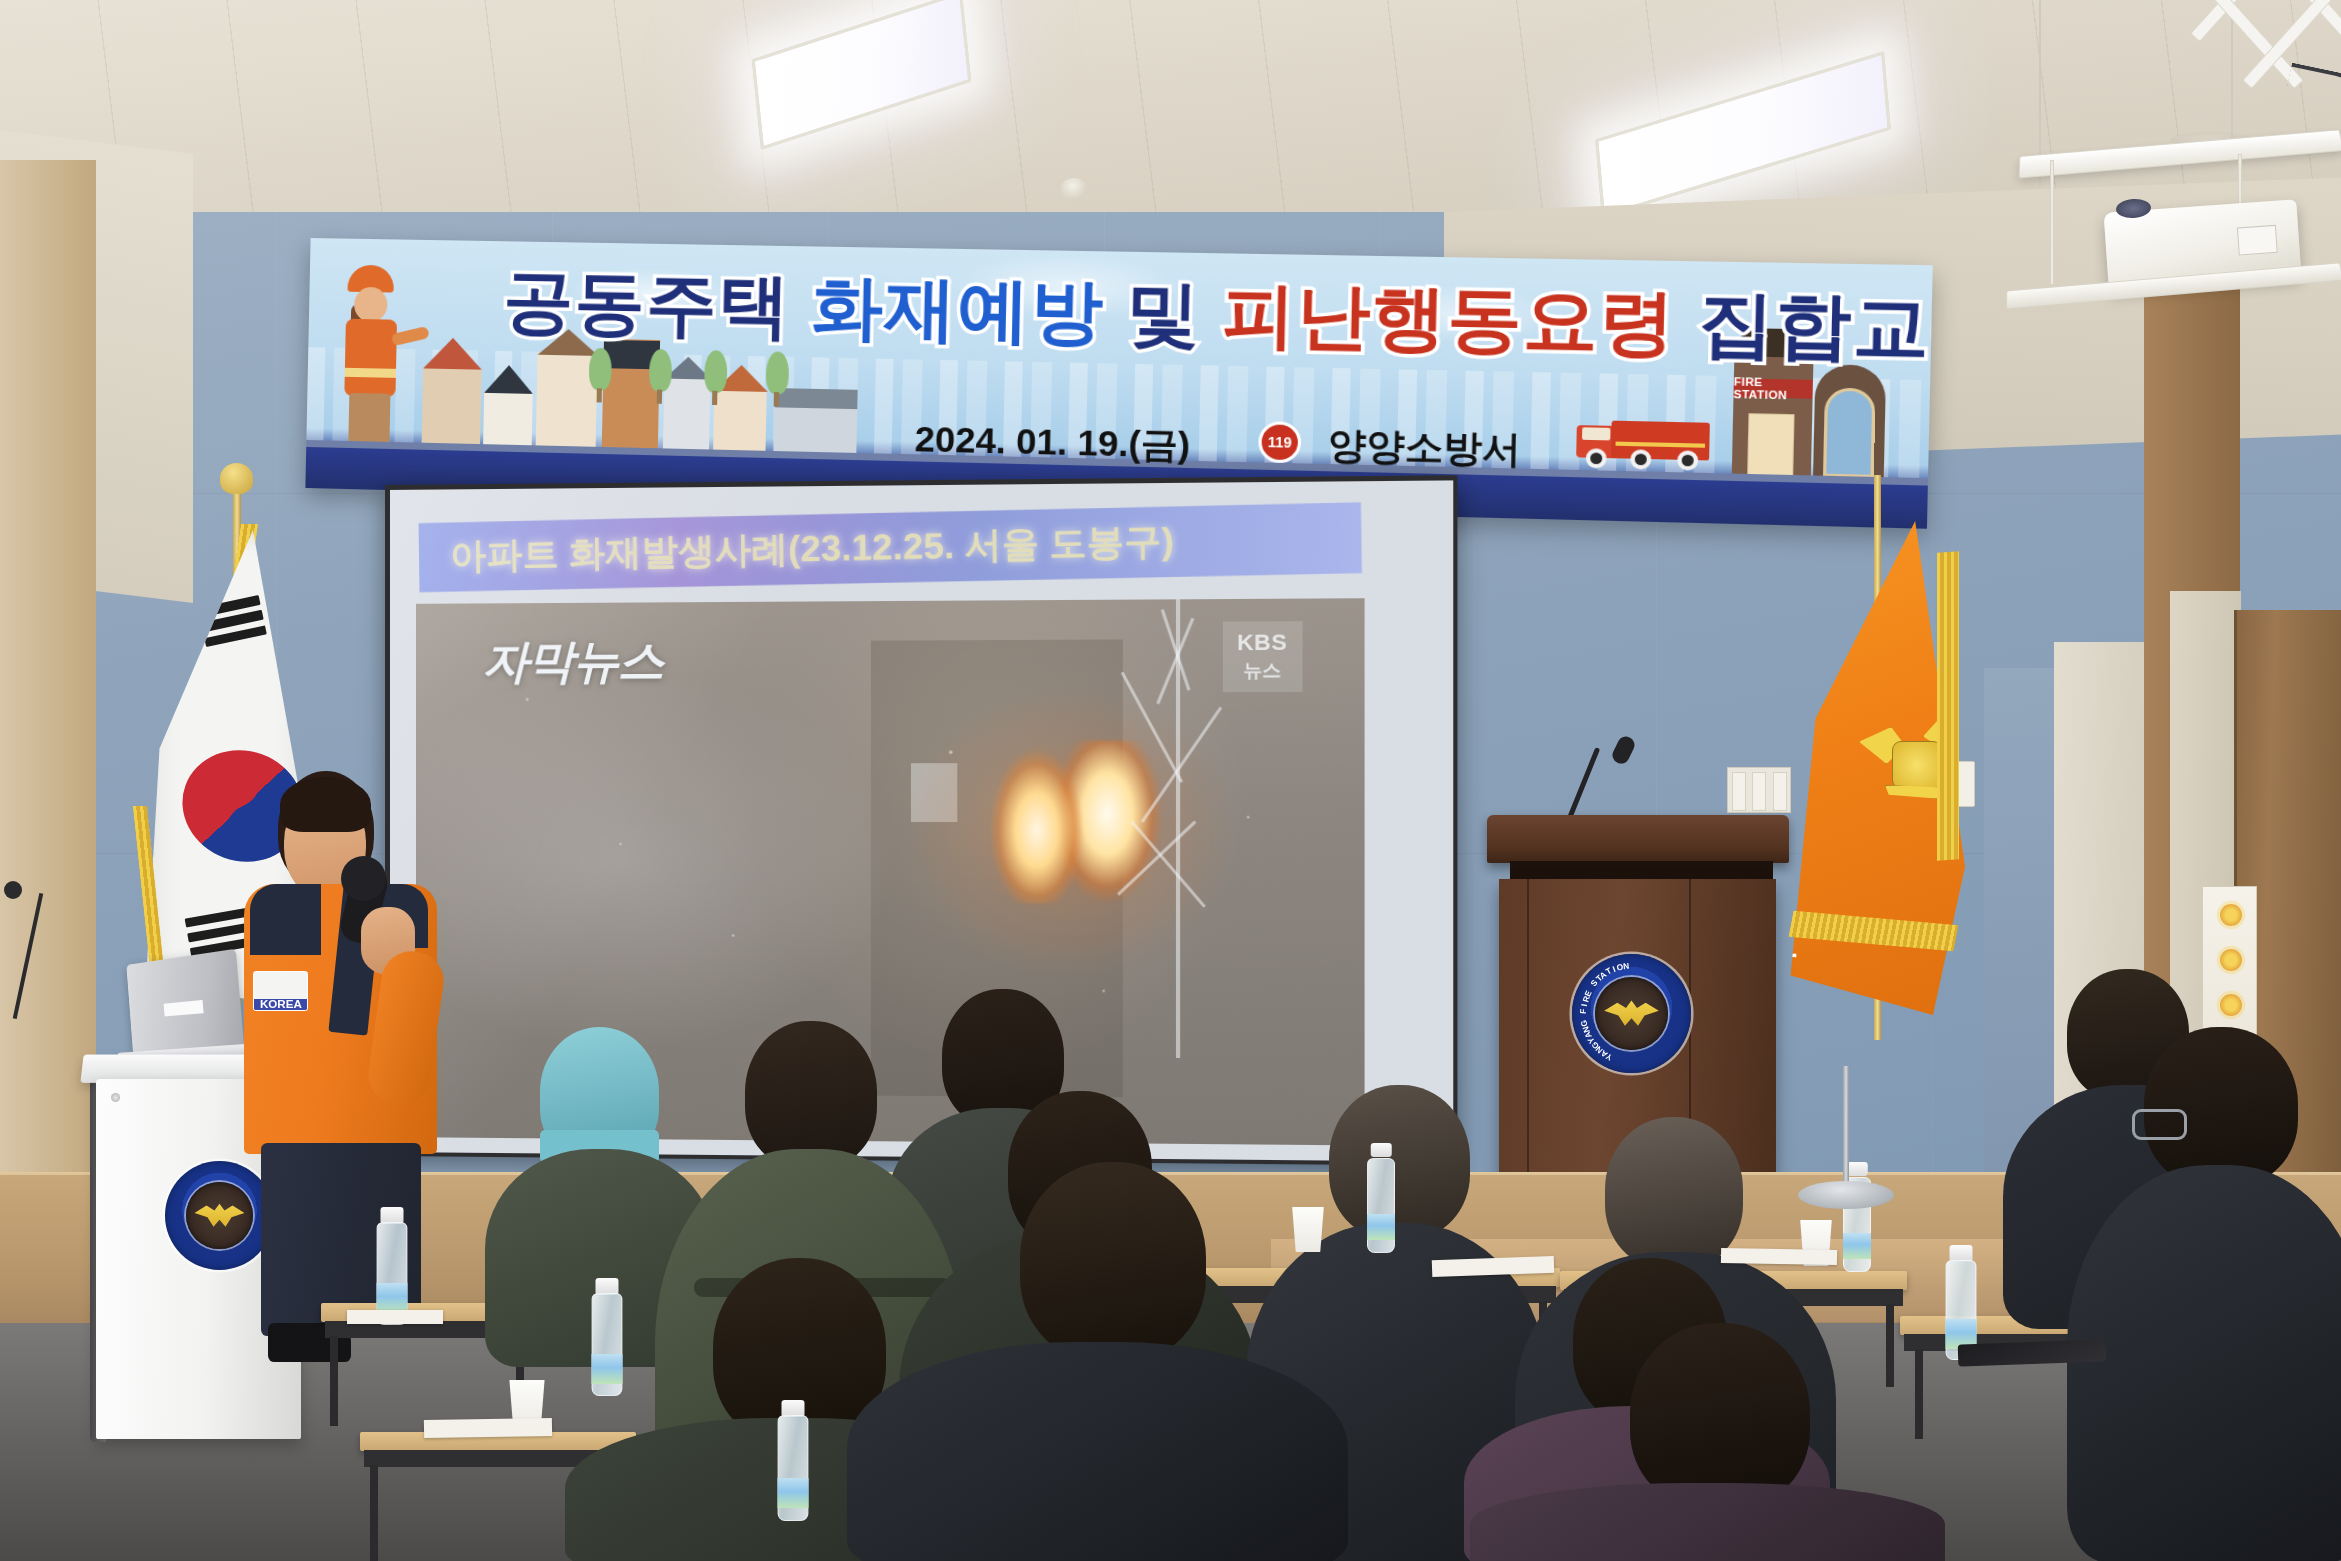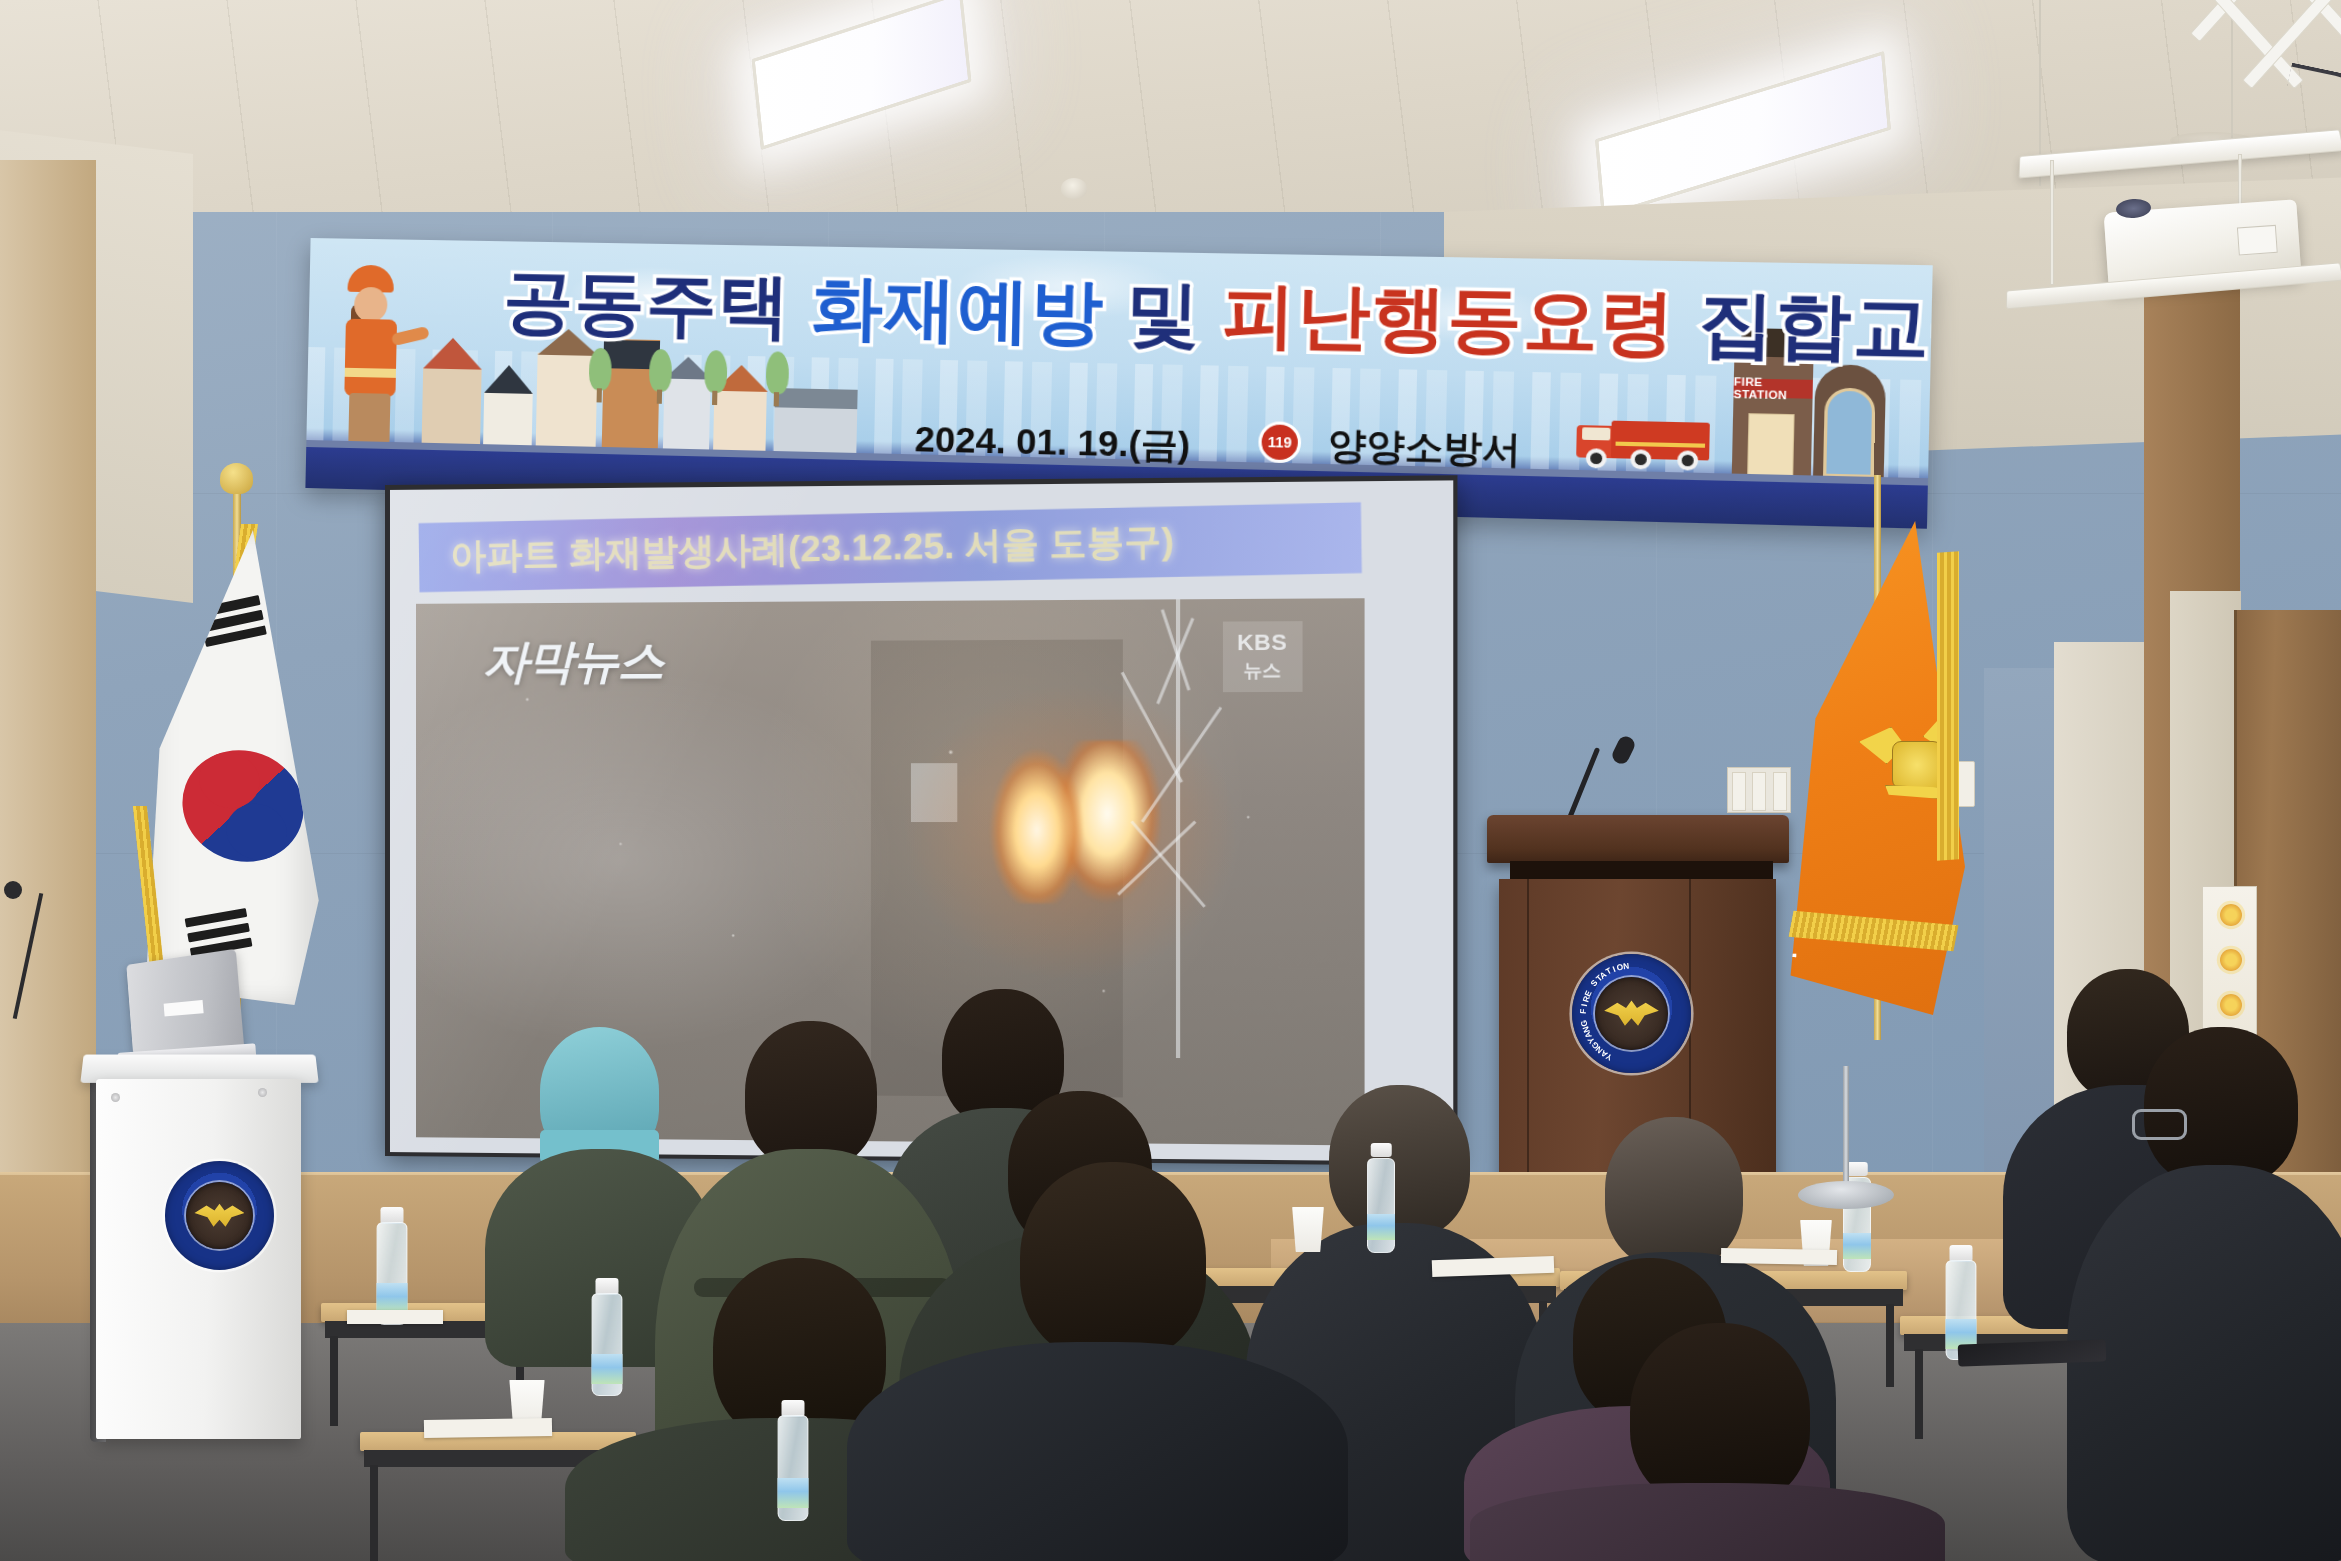--- a/index.html
+++ b/index.html
@@ -746,20 +746,36 @@
       <div class="lw-screw" style="left:15.4px; top:14px;"></div>
       <div class="lw-screw" style="left:162px; top:9px;"></div>
       <div class="lw-emblem emblem" style="width:109px;height:109px;">
         <div class="inner">
             <div class="wings"></div>
           </div>
       </div>
     </div>
   </div>
 
+  <div class="speaker-person">
+    <div style="position:absolute; left:40px; top:13px; width:96px; height:116px; background:#2a1c14; border-radius:52% 52% 44% 44%;"></div>
+    <div style="position:absolute; left:46px; top:36px; width:82px; height:104px; background:linear-gradient(170deg,#e8b68c,#cf9467); border-radius:46% 46% 48% 48%;"></div>
+    <div style="position:absolute; left:42px; top:19px; width:91px; height:55px; background:#251810; border-radius:58% 58% 30% 30%;"></div>
+    <div style="position:absolute; left:6.4px; top:126px; width:193px; height:270px; background:linear-gradient(100deg,#f08224 0%, #ef7b1f 45%, #d2680f 100%); border-radius:31px 26px 5.1px 5.1px;"></div>
+    <div style="position:absolute; left:11.6px; top:126px; width:71px; height:71px; background:#242b3c; border-radius:26px 0 0 0;"></div>
+    <div style="position:absolute; left:119px; top:126px; width:71px; height:64px; background:#242b3c; border-radius:0 26px 0 0;"></div>
+    <div style="position:absolute; left:15.4px; top:213px; width:55px; height:40px; background:linear-gradient(180deg,#f4f4f2 70%, #3b4aa8 70%); border:1.9px solid #fff; border-radius:2.6px; display:flex; align-items:flex-end; justify-content:center; color:#fff; font-size:11.6px; font-weight:bold;">KOREA</div>
+    <div style="position:absolute; left:98px; top:128px; width:39px; height:148px; background:#242b3c; transform:rotate(6deg); border-radius:3.9px;"></div>
+    <div style="position:absolute; left:108px; top:108px; width:36px; height:77px; background:#1c1c1f; border-radius:16.7px; transform:rotate(14deg);"></div>
+    <div style="position:absolute; left:103px; top:98px; width:45px; height:45px; background:#222226; border-radius:50%;"></div>
+    <div style="position:absolute; left:123px; top:149px; width:54px; height:67px; background:linear-gradient(170deg,#e6b289,#cb9163); border-radius:24.4px;"></div>
+    <div style="position:absolute; left:137px; top:193px; width:62px; height:154px; background:linear-gradient(100deg,#f08224,#d2680f); border-radius:29.5px; transform:rotate(8deg);"></div>
+    <div style="position:absolute; left:23px; top:385px; width:160px; height:193px; background:linear-gradient(100deg,#2b3142,#20242f); border-radius:6.4px;"></div>
+    <div style="position:absolute; left:29.5px; top:565px; width:83px; height:39px; background:#141417; border-radius:6.4px 18px 6.4px 6.4px;"></div>
+  </div>
 
   <div class="desk" style="left:321px; top:1303px; width:212px; height:128px;">
     <div class="top"></div>
       <div class="apron"></div>
     <div class="leg" style="left:9px; height:90px;"></div>
       <div class="leg" style="right:9px; height:90px;"></div>
   </div>
   <div class="desk" style="left:360px; top:1432px; width:276px; height:135px;">
     <div class="top"></div>
       <div class="apron"></div>

